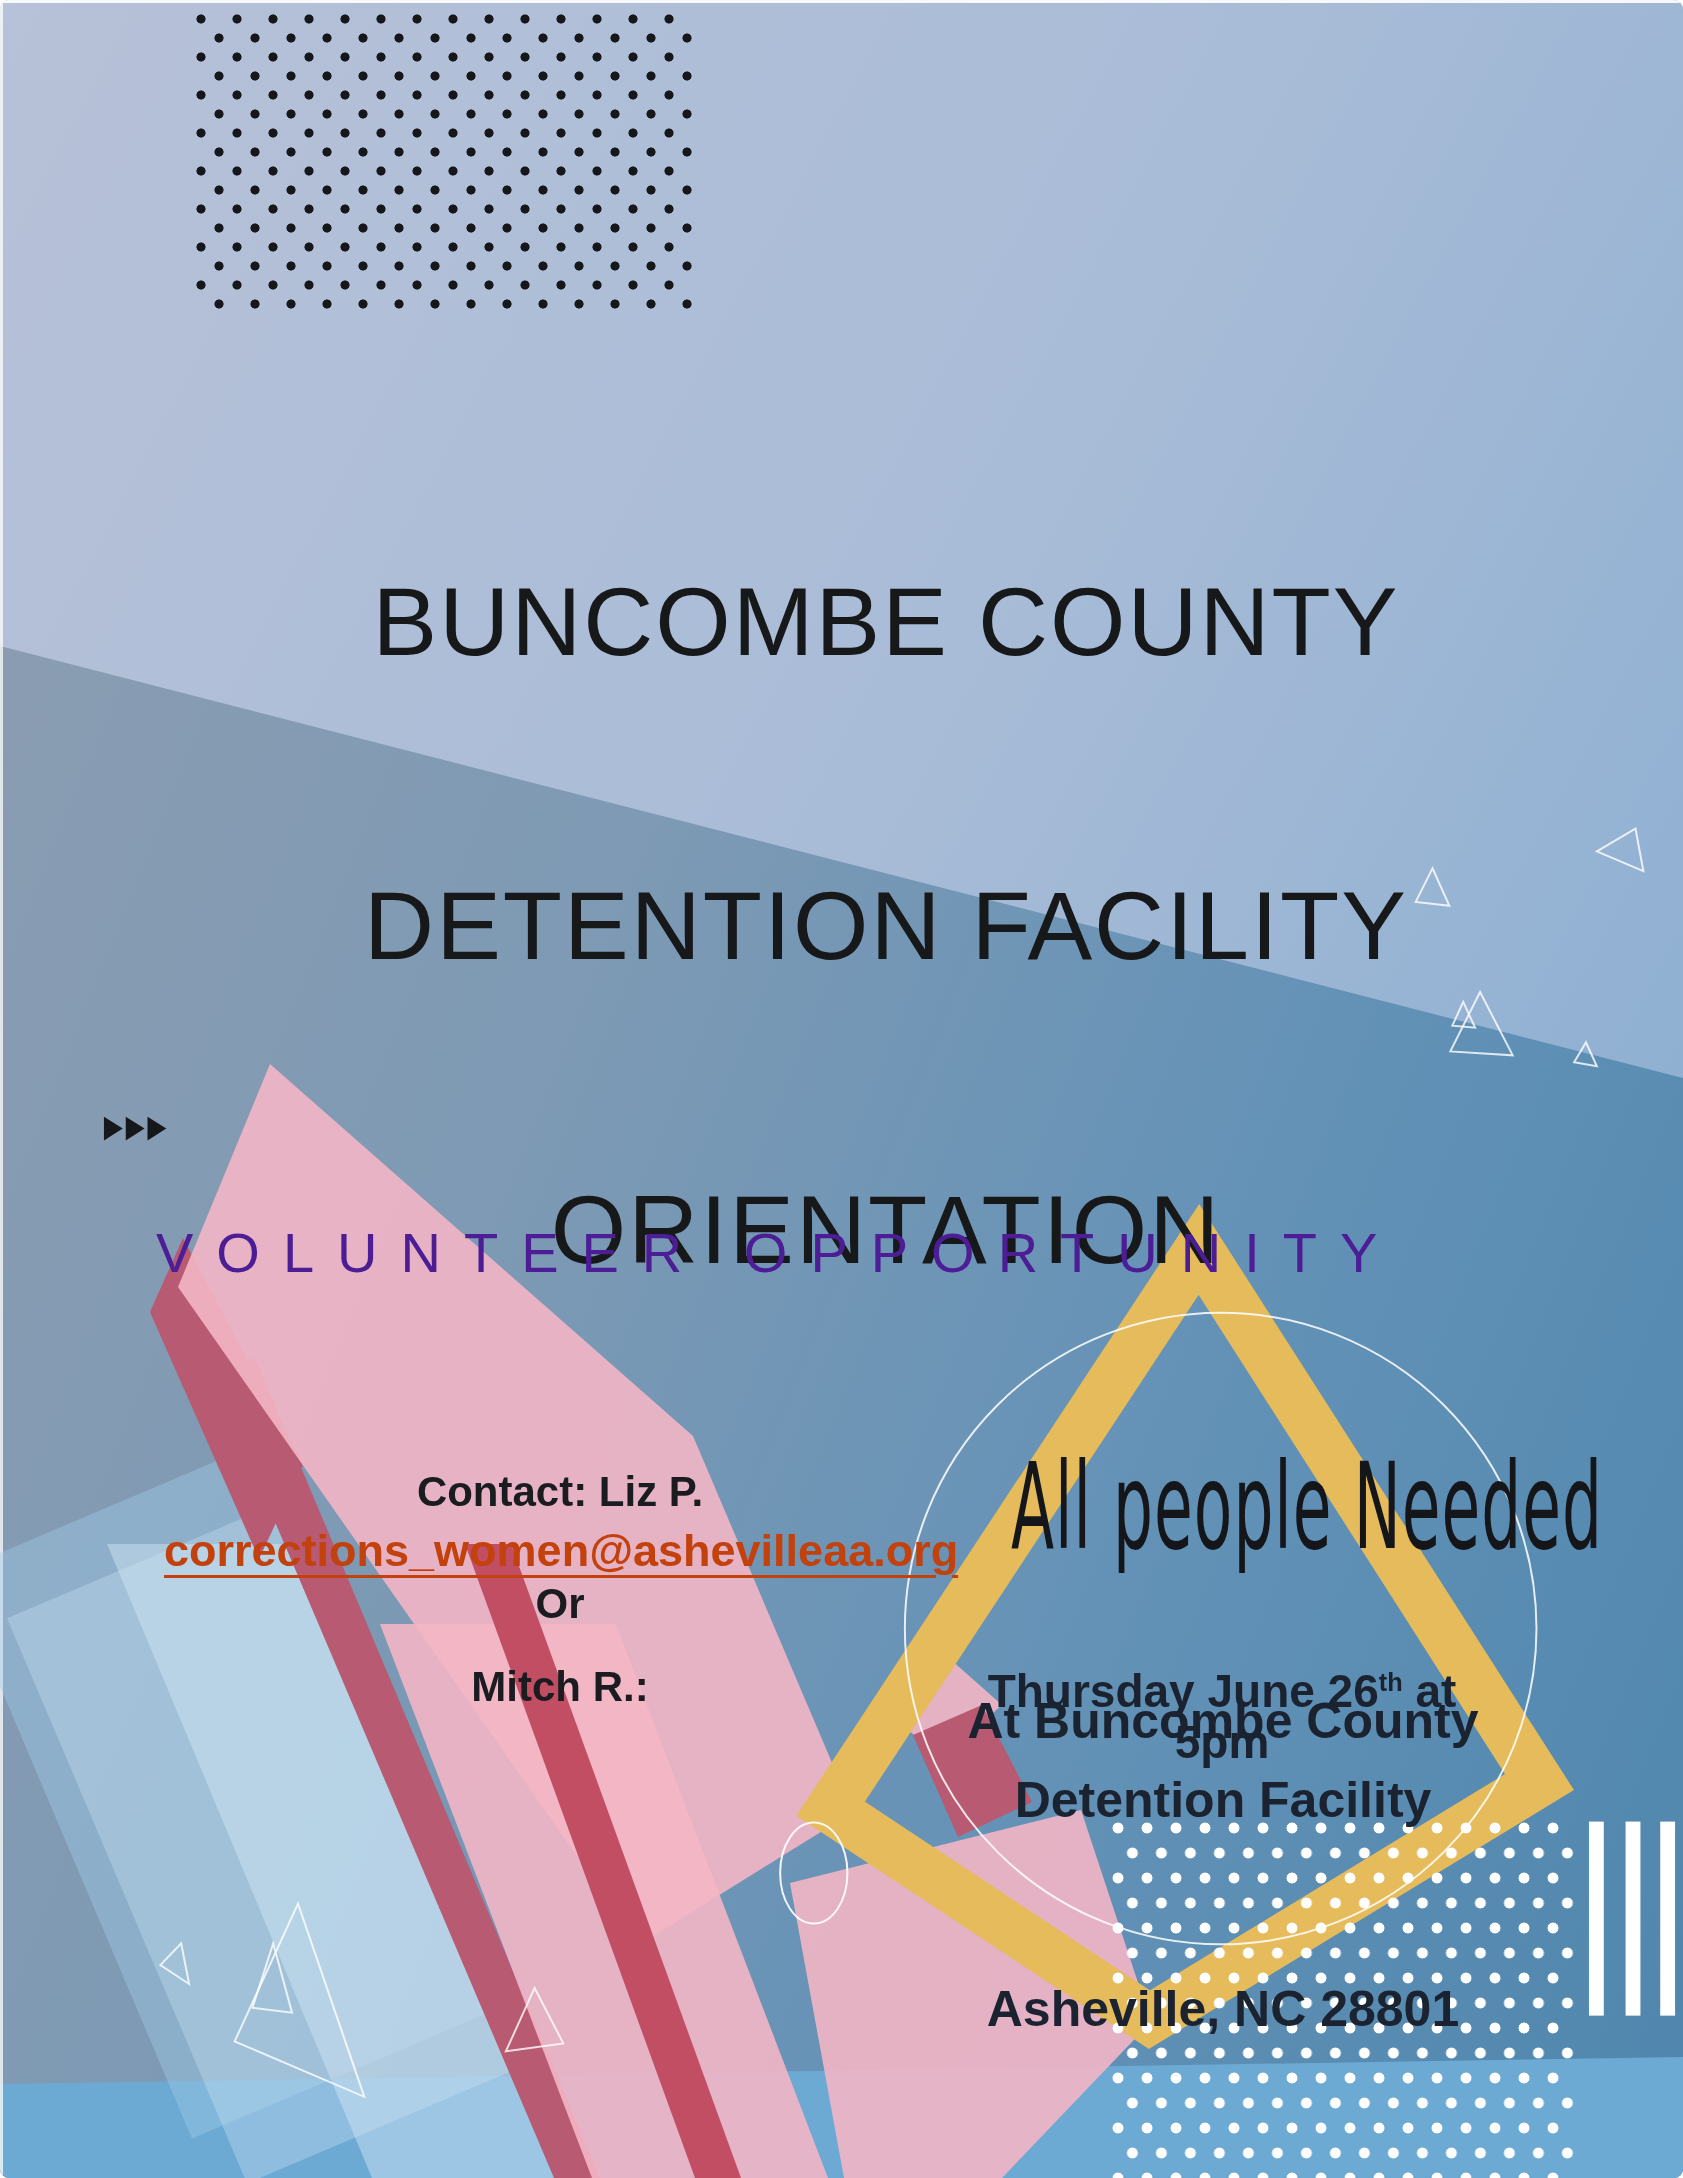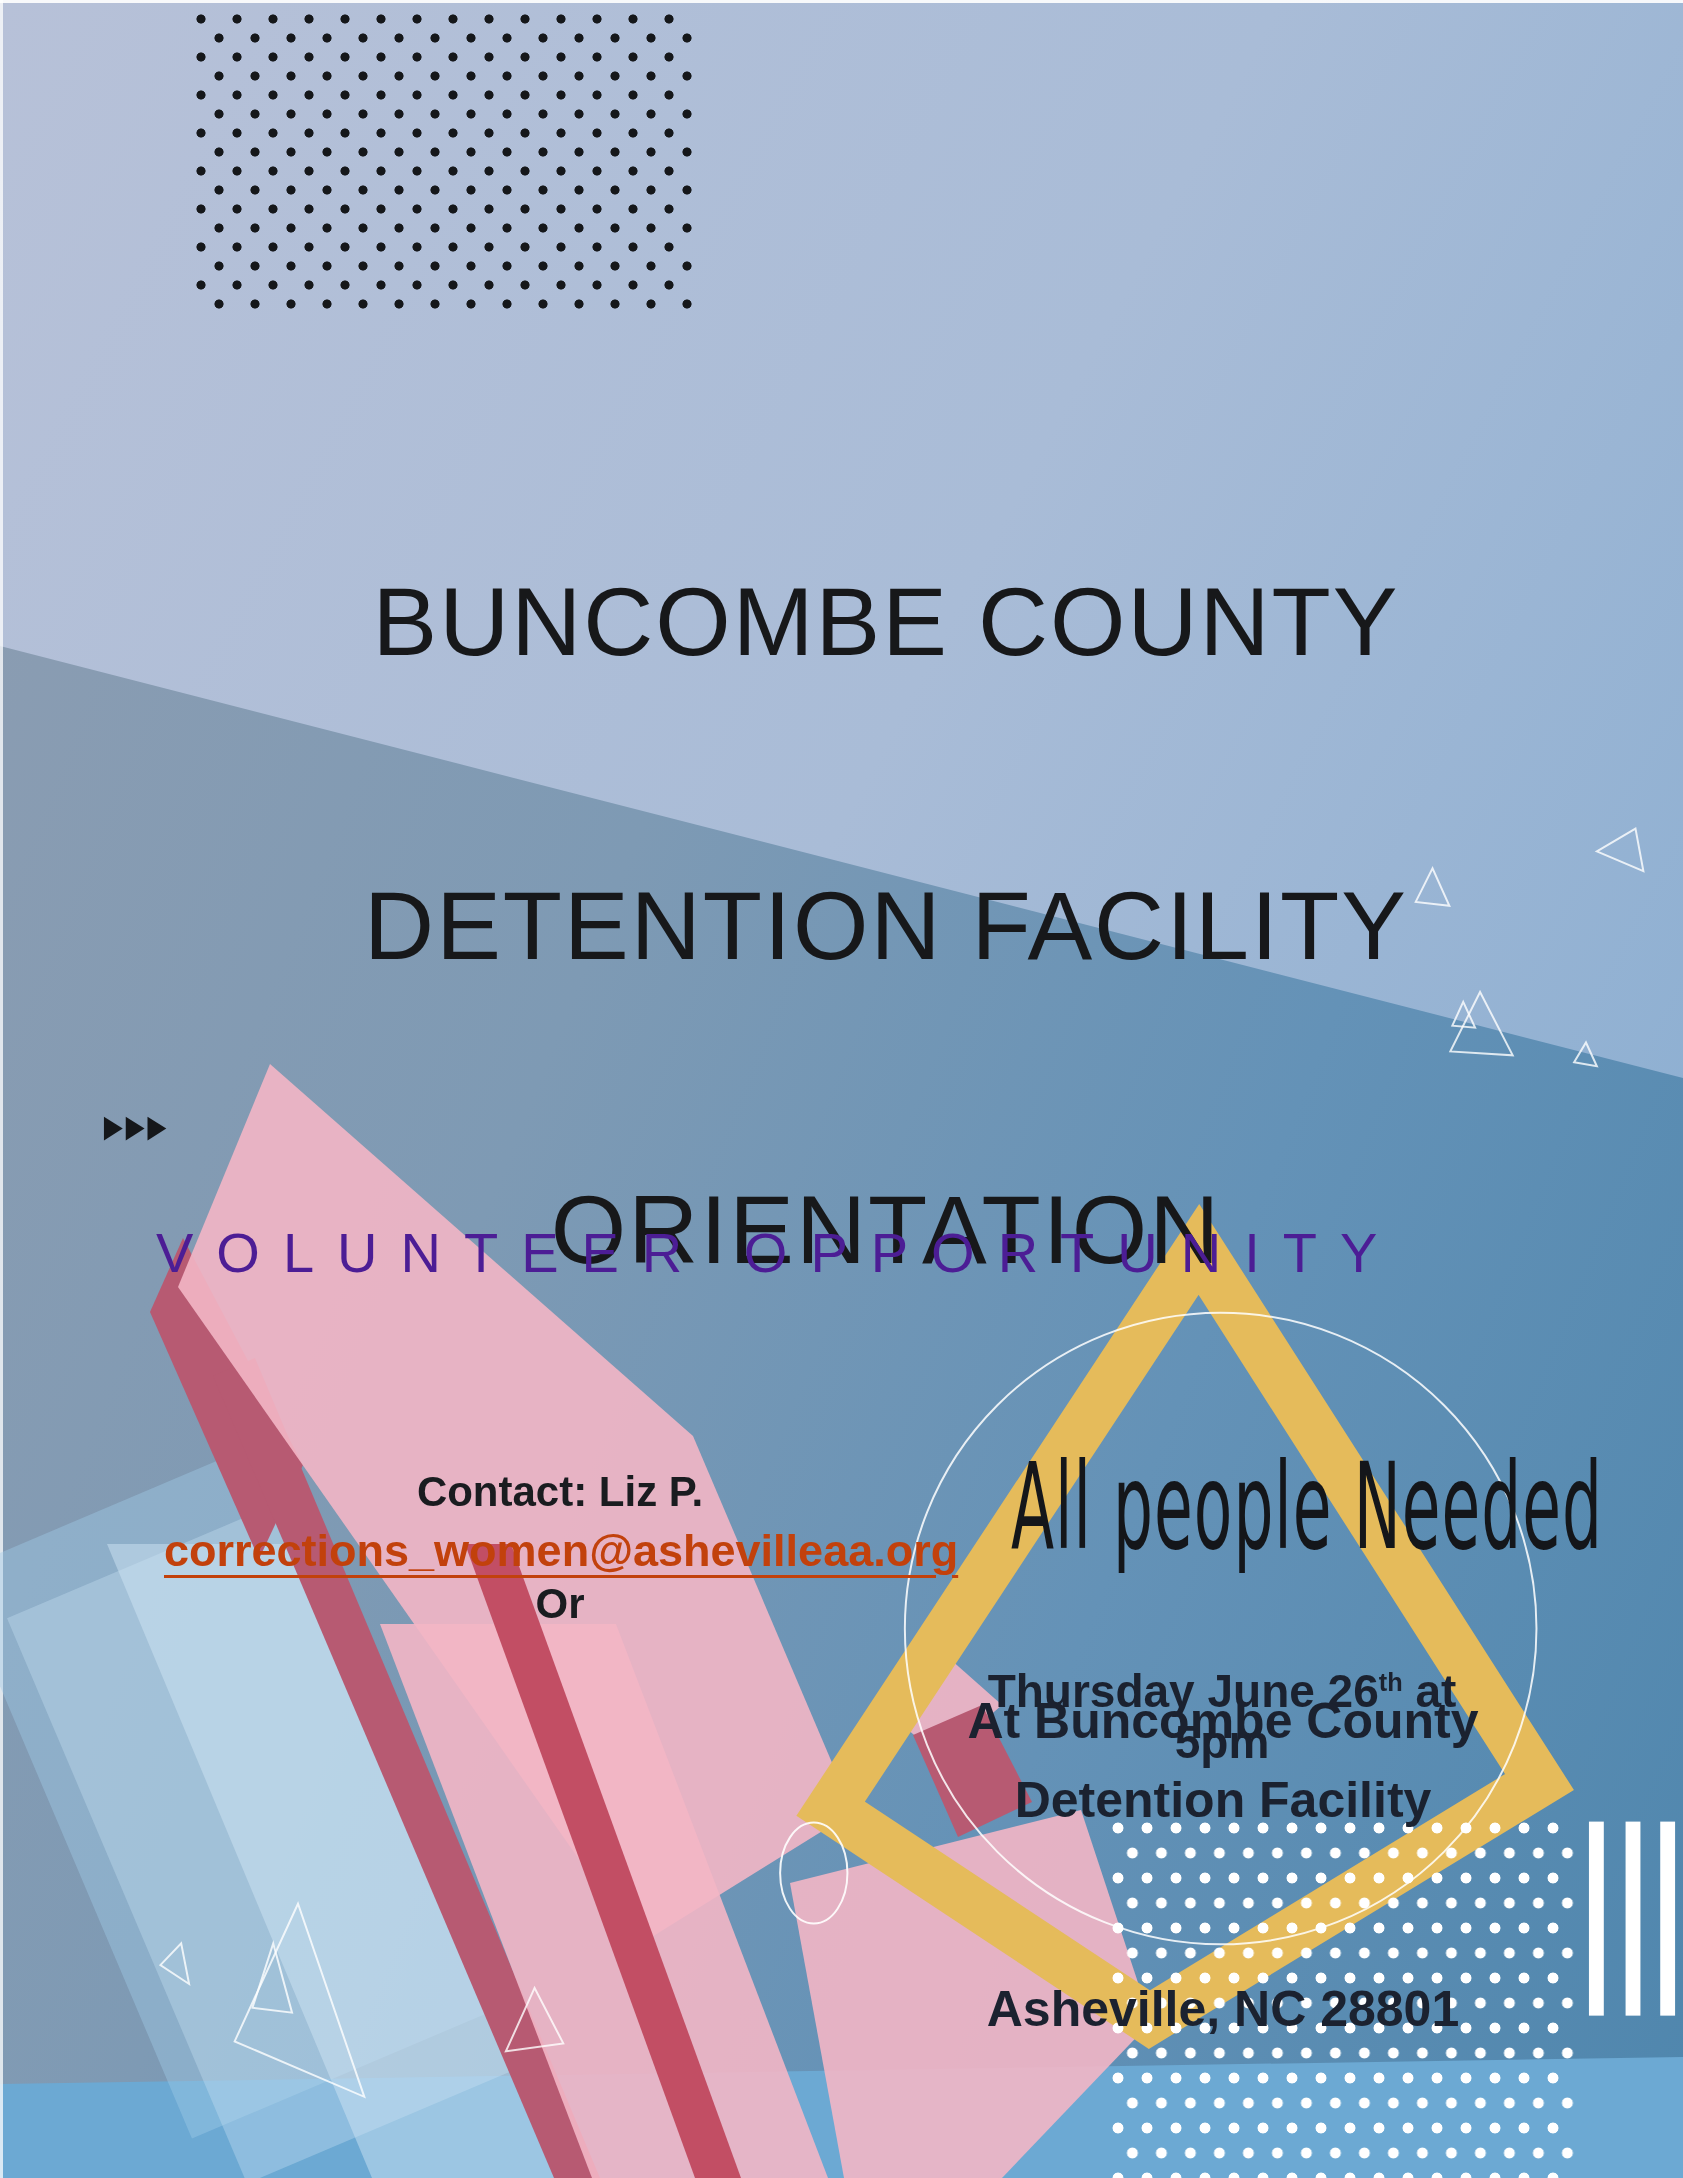--- a/index.html
+++ b/index.html
@@ -1,18 +1,18 @@
 <!DOCTYPE html>
 <html><head>
 <meta charset="utf-8">
 <style>
   html,body{margin:0;padding:0;background:#ffffff;}
   .canvas{
     position:relative;width:1683px;height:2178px;overflow:hidden;
-    font-family:"Liberation Sans",sans-serif;color:#17181a;
+    font-family:"Liberation Sans",sans-serif;color:#17181a;border-radius:9px;
   }
   .layer{position:absolute;inset:0;}
   
   .zone-a{background:linear-gradient(118deg,#b7c1d8 0%,#a9bcd7 45%,#8fb0d2 80%,#84abce 100%);}
   .zone-b{
     background:linear-gradient(112deg,#8e9db1 0%,#7e9ab4 38%,#6492b7 68%,#4f86ad 100%);
     clip-path:polygon(0 646px,1683px 1078px,1683px 2178px,0 2178px);
   }
   .light-band{
     background:#6ca9d3;
@@ -152,20 +152,21 @@
     <div>ORIENTATION</div>
   </div>
 
   <div class="txt volunteer">VOLUNTEER OPPORTUNITY</div>
 
   <div class="txt contact-line c-head">Contact: Liz P.</div>
   <div class="txt contact-line c-email1">
     <a href="#" class="email-link">corrections_women@ashevilleaa.org</a>
   </div>
   <div class="txt contact-line c-or">Or</div>
+  <div class="txt contact-line c-mitch">Mitch R.:</div>
 
   <div class="txt all-people">All people Needed</div>
 
   <div class="txt event-line e-date">
     <span>Thursday June 26</span><sup>th</sup><span> at 5pm</span>
   </div>
   <div class="txt event-line e-venue1">At Buncombe County</div>
   <div class="txt event-line e-venue2">Detention Facility</div>
   <div class="txt event-line e-city">Asheville, NC 28801</div>
 

